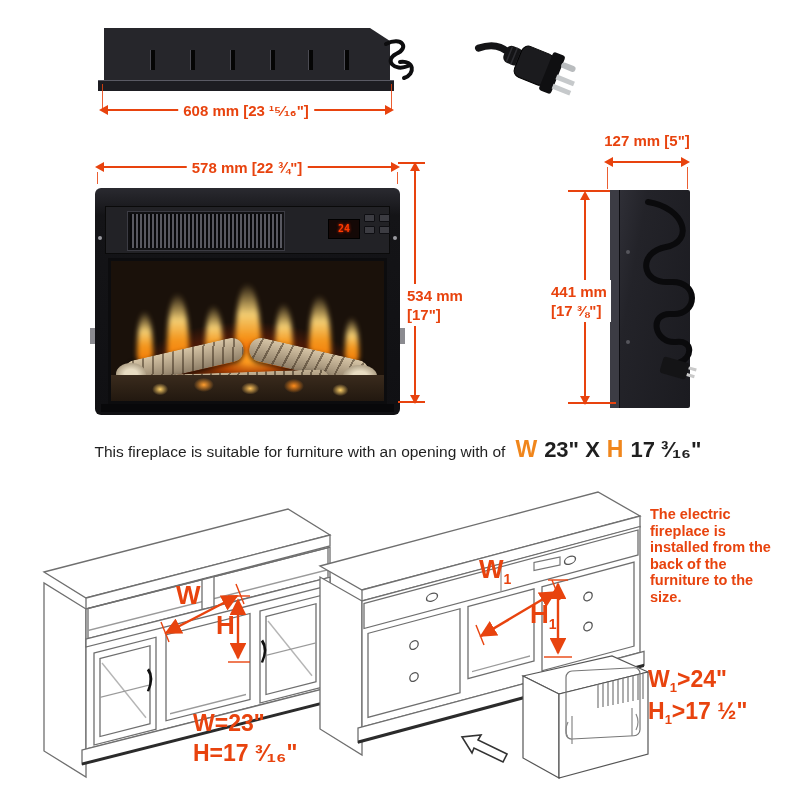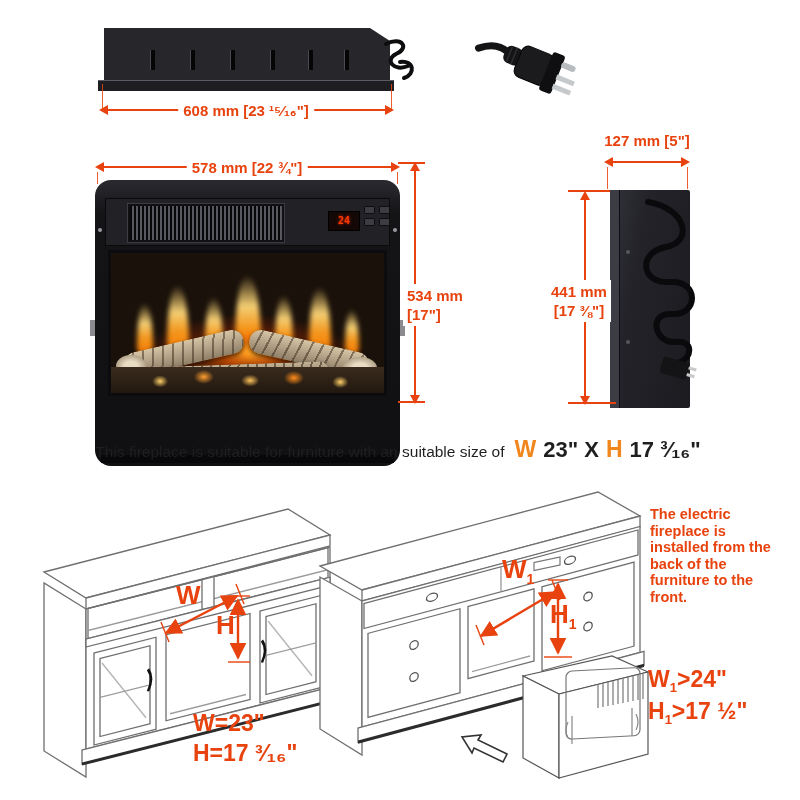--- a/index.html
+++ b/index.html
@@ -24,21 +24,21 @@
   .dlab{position:absolute;background:#fff;color:var(--dim);font-weight:700;font-size:15px;white-space:nowrap;padding:0 5px;z-index:3;line-height:19px;}
   .ctr{transform:translate(-50%,-50%);}
   .ext{position:absolute;width:1px;background:var(--dim);opacity:.85;}
   .tick{position:absolute;height:1.5px;background:var(--dim);}
   
   #topUnit{left:104px;top:28px;width:286px;height:54px;background:#26262b;
     clip-path:polygon(0 0,93% 0,100% 24%,100% 100%,0 100%);}
   #topUnit .slot{position:absolute;top:22px;width:4px;height:20px;background:#050505;border-left:1px solid #4a4a52;}
   #topFlange{left:98px;top:80px;width:296px;height:10px;background:#1d1d22;border-top:1.5px solid #5a5a64;}
   
-  #front{left:95px;top:180px;width:305px;height:286px;background:linear-gradient(#2a2a30,#141417 12%,#101013);border-radius:16px;}
+  #front{left:95px;top:188px;width:305px;height:227px;background:linear-gradient(#2a2a30,#141417 12%,#101013);border-radius:6px;}
   #frontPanel{position:absolute;left:10px;top:18px;right:10px;height:46px;background:#222226;border:1px solid #0a0a0a;}
   #grille{position:absolute;left:22px;top:5px;width:152px;height:34px;border:2px solid #101012;
     background:repeating-linear-gradient(90deg,#08080a 0 2px,#585860 2px 4px);box-shadow:0 0 0 1px #3c3c44;}
   #led{position:absolute;left:222px;top:12px;width:30px;height:18px;background:#140806;border:1px solid #000;
     color:#ff3b00;font-family:"DejaVu Sans Mono",monospace;font-size:10px;font-weight:700;text-align:center;line-height:18px;text-shadow:0 0 3px #ff2a00;}
   #btns{position:absolute;left:258px;top:7px;display:grid;grid-template-columns:11px 11px;grid-auto-rows:8px;gap:4px;}
   #btns .b{background:#3c3c42;border:1px solid #0e0e12;border-radius:1px;}
   .screw{position:absolute;width:4px;height:4px;border-radius:50%;background:#9a9aa0;}
   #firebox{position:absolute;left:13px;top:70px;width:273px;height:140px;background:#1a110a;border:3px solid #0c0c0e;overflow:hidden;}
   #fireGlow{position:absolute;left:8px;right:8px;bottom:14px;height:84px;
@@ -173,27 +173,27 @@
     <g transform="rotate(16 78 180)">
       <rect x="62" y="168" width="27" height="17" rx="3" fill="#141416"></rect>
       <rect x="89" y="171" width="8" height="3" fill="#c9c9c9"></rect>
       <rect x="89" y="178" width="8" height="3" fill="#c9c9c9"></rect>
     </g>
   </svg>
 
   <div class="tick" style="left:568px;top:190px;width:42px"></div>
   <div class="tick" style="left:568px;top:402px;width:48px"></div>
   <div class="dimv" style="left:584px;top:193px;height:210px"></div>
-  <div class="dlab" style="left:547px;top:280px;padding:2px 4px;text-align:center">
+  <div class="dlab" style="left:547px;top:280px;padding:2px 4px;text-align:left">
     <span style="display:block">441 mm</span>
     <span style="display:block">[17 ⅜"]</span>
   </div>
 
   <div id="statement" class="abs">
-    <span class="pre">This fireplace is suitable for furniture with an suitable size of</span>
+    <span class="pre">This fireplace is suitable for furniture with an opening with of</span>
     <span class="wl">W</span>
     <span class="big">23" X</span>
     <span class="hl">H</span>
     <span class="big">17 ³⁄₁₆"</span>
   </div>
 
   <svg class="abs" style="left:0;top:470px" width="800" height="330" viewBox="0 0 800 330">
     <defs>
       <marker id="ah" viewBox="0 0 10 10" refX="9" refY="5" markerWidth="7" markerHeight="7" orient="auto-start-reverse">
         <path d="M0,0 L10,5 L0,10 z" fill="#e8430e"></path>
@@ -288,24 +288,24 @@
       <rect x="534" y="206" width="26" height="8" transform="skewY(-12)" fill="none" stroke="#777"></rect>
       <path d="M568,252 q-4,8 0,16 M572,246 v28" stroke="#888" fill="none"></path>
       <path d="M636,244 q4,8 0,16 M632,238 v28" stroke="#888" fill="none"></path>
     </g>
 
     <polygon points="507,284 478,270 481,265 462,267 472,283 474,278 503,292" fill="#fff" stroke="#333" stroke-width="1.6"></polygon>
   </svg>
 
   <div class="arrlab" style="left:176px;top:582px">W</div>
   <div class="arrlab" style="left:216px;top:612px">H</div>
-  <div class="arrlab" style="left:502px;top:556px"><span>W</span><span class="s">1</span></div>
-  <div class="arrlab" style="left:550px;top:601px"><span>H</span><span class="s">1</span></div>
+  <div class="arrlab" style="left:479px;top:556px"><span>W</span><span class="s">1</span></div>
+  <div class="arrlab" style="left:530px;top:601px"><span>H</span><span class="s">1</span></div>
 
   <div class="bigdim" style="left:193px;top:710px">W=23"</div>
   <div class="bigdim" style="left:193px;top:740px">H=17 ³⁄₁₆"</div>
 
-  <div id="note">The electric fireplace is installed from the back of the furniture to the front.</div>
+  <div id="note">The electric fireplace is installed from the back of the furniture to the size.</div>
 
   <div class="bigdim" style="left:648px;top:666px"><span>W</span><span class="s">1</span><span>&gt;24"</span></div>
   <div class="bigdim" style="left:648px;top:698px"><span>H</span><span class="s">1</span><span>&gt;17 ½"</span></div>
 
 </div>
 
 </body></html>

